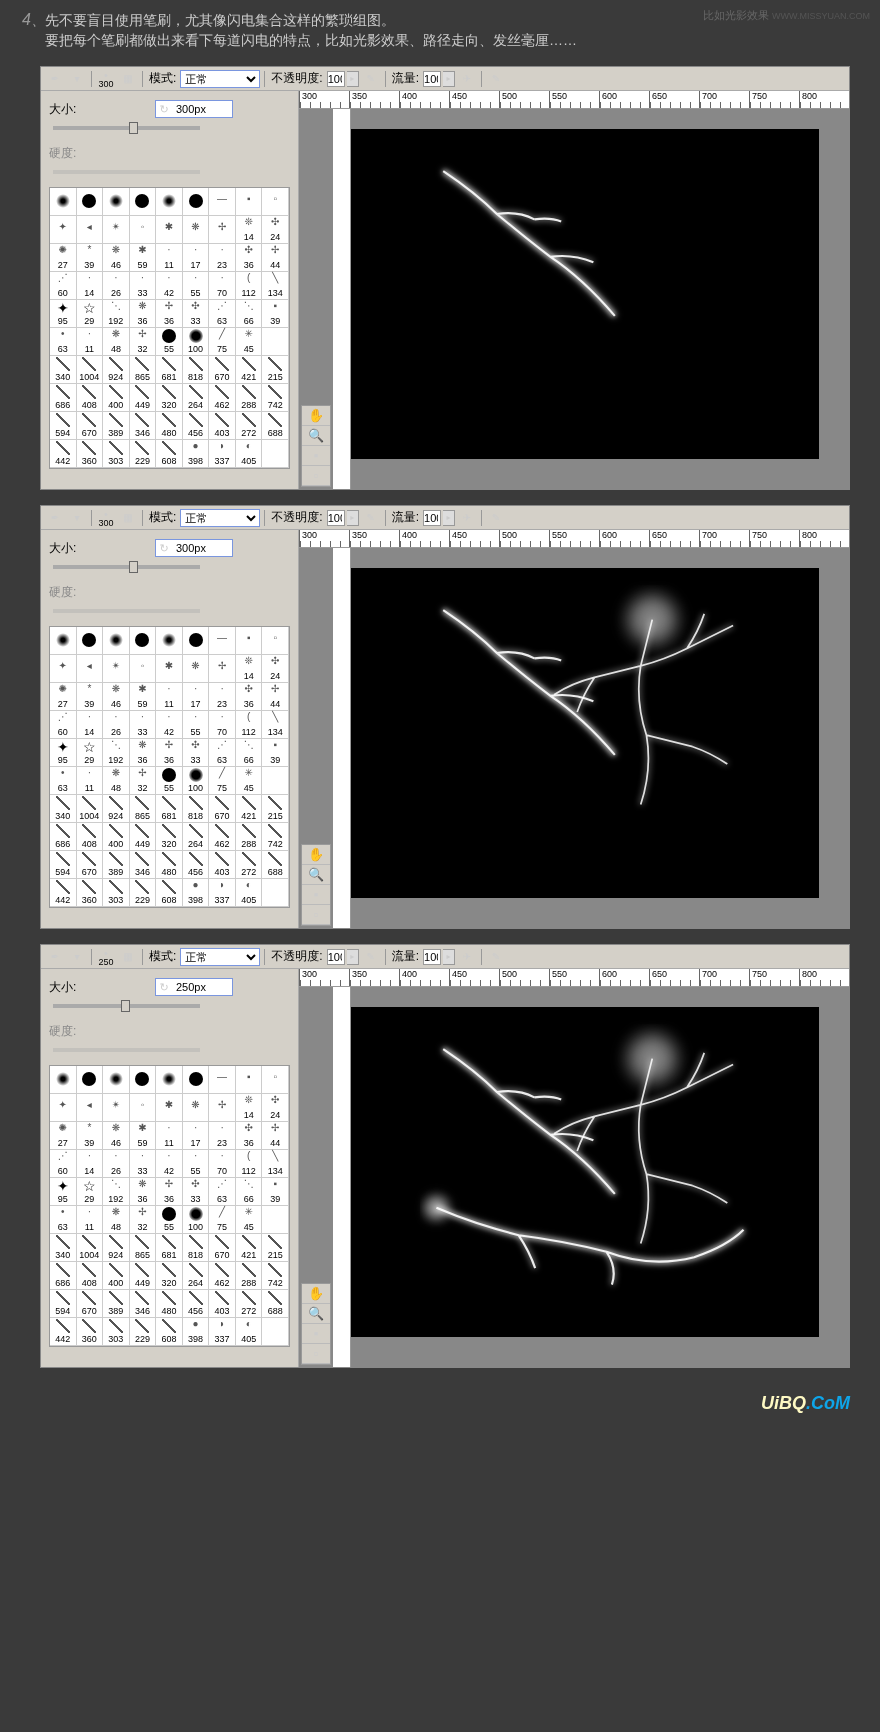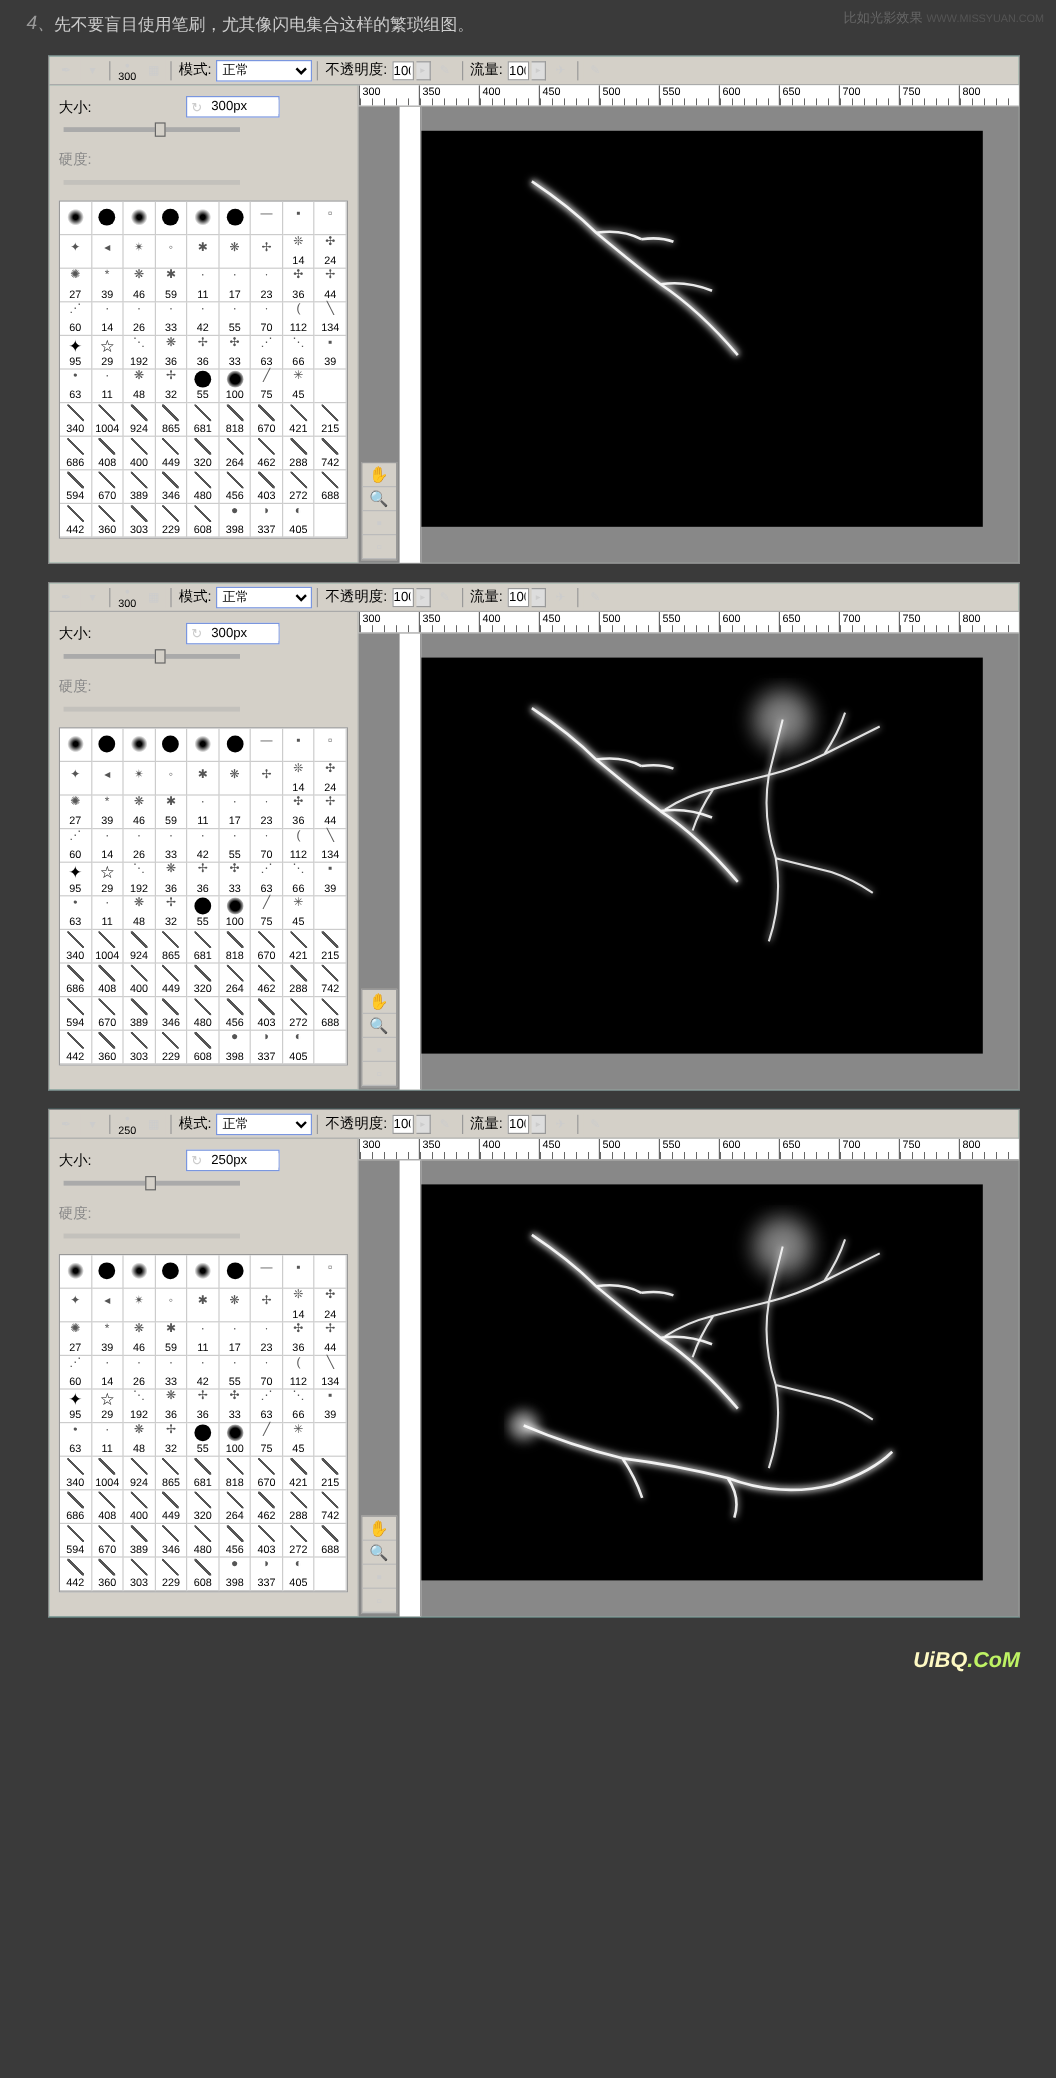--- a/index.html
+++ b/index.html
@@ -1,20 +1,20 @@
 <!DOCTYPE html>
 <html><head>
 <meta charset="utf-8">
 <style>
 *{margin:0;padding:0;box-sizing:border-box;font-family:"Microsoft YaHei",SimSun,sans-serif}
 body{background:#3a3a3a;width:880px;color:#ccc;font-size:12px}
 .header-text{padding:10px 20px 8px 45px;font-size:14px;line-height:20px;position:relative}
 .header-text .num{position:absolute;left:22px;top:10px;font-style:italic;font-size:16px;color:#999}
 .watermark{position:absolute;right:10px;top:5px;font-size:11px;color:#666}
-.panel{margin:8px 30px 15px 40px;background:#0f766e;border:1px solid #888;position:relative}
+.panel{margin:8px 30px 15px 40px;background:#ef4444;border:1px solid #888;position:relative}
 .toolbar{background:#d4d0c8;height:24px;border-bottom:1px solid #aaa;display:flex;align-items:center;padding:0 4px;gap:2px}
 .tb-btn{width:20px;height:18px;background:#d4d0c8;border:1px solid transparent;display:flex;align-items:center;justify-content:center;font-size:10px}
 .sep{width:1px;height:16px;background:#999;margin:0 2px}
 .tb-label{font-size:12px;color:#000;margin:0 2px}
 .tb-select{height:18px;font-size:11px;border:1px solid #7a96df;background:#fff;width:80px}
 .tb-input{height:16px;width:18px;font-size:11px;border:1px solid #999;background:#fff;text-align:right;padding-right:2px}
 .tb-arrow{width:12px;height:16px;background:#ddd;border:1px solid #999;border-left:none;font-size:8px;text-align:center;line-height:14px}
 .size-num{font-size:9px;color:#000;margin-top:-2px}
 .brush-ico{width:20px;height:20px;display:flex;flex-direction:column;align-items:center;justify-content:center}
 .content-row{display:flex;position:relative}
@@ -50,20 +50,21 @@
 .mini-ruler-v{position:absolute;left:34px;top:18px;bottom:0;width:18px;background:#fff;border-right:1px solid #999}
 .footer{text-align:right;padding:10px 30px 20px;font-size:18px;font-weight:bold;font-style:italic;color:#3af}
 .footer span{color:#fef9c3}
 </style>
 </head>
 <body>
 
 <div class="header-text">
   <span class="num">4、</span>
   <span>先不要盲目使用笔刷，尤其像闪电集合这样的繁琐组图。</span><br>
+  <span>要把每个笔刷都做出来看下每道闪电的特点，比如光影效果、路径走向、发丝毫厘……</span>
   <div class="watermark">
     <span>比如光影效果</span> <span style="font-size:9px;opacity:.6">WWW.MISSYUAN.COM</span>
   </div>
 </div>
 
 <div id="panels-container">
     <div class="panel">
     <div class="toolbar">
       <div class="tb-btn">✒</div>
       <div class="tb-btn">▾</div>
@@ -1401,14 +1402,14 @@
             <div class="mini-tool">▪</div>
             <div class="mini-tool">▫</div>
           </div>
         <div class="mini-ruler-v"></div>
       </div>
     </div>
   </div>
   </div>
 
 <div class="footer">
-  <span>UiBQ</span><span style="color:#bef264">.CoM</span>
+  <span>UiBQ</span><span style="color:#0ea5e9">.CoM</span>
 </div>
 
 </body></html>

